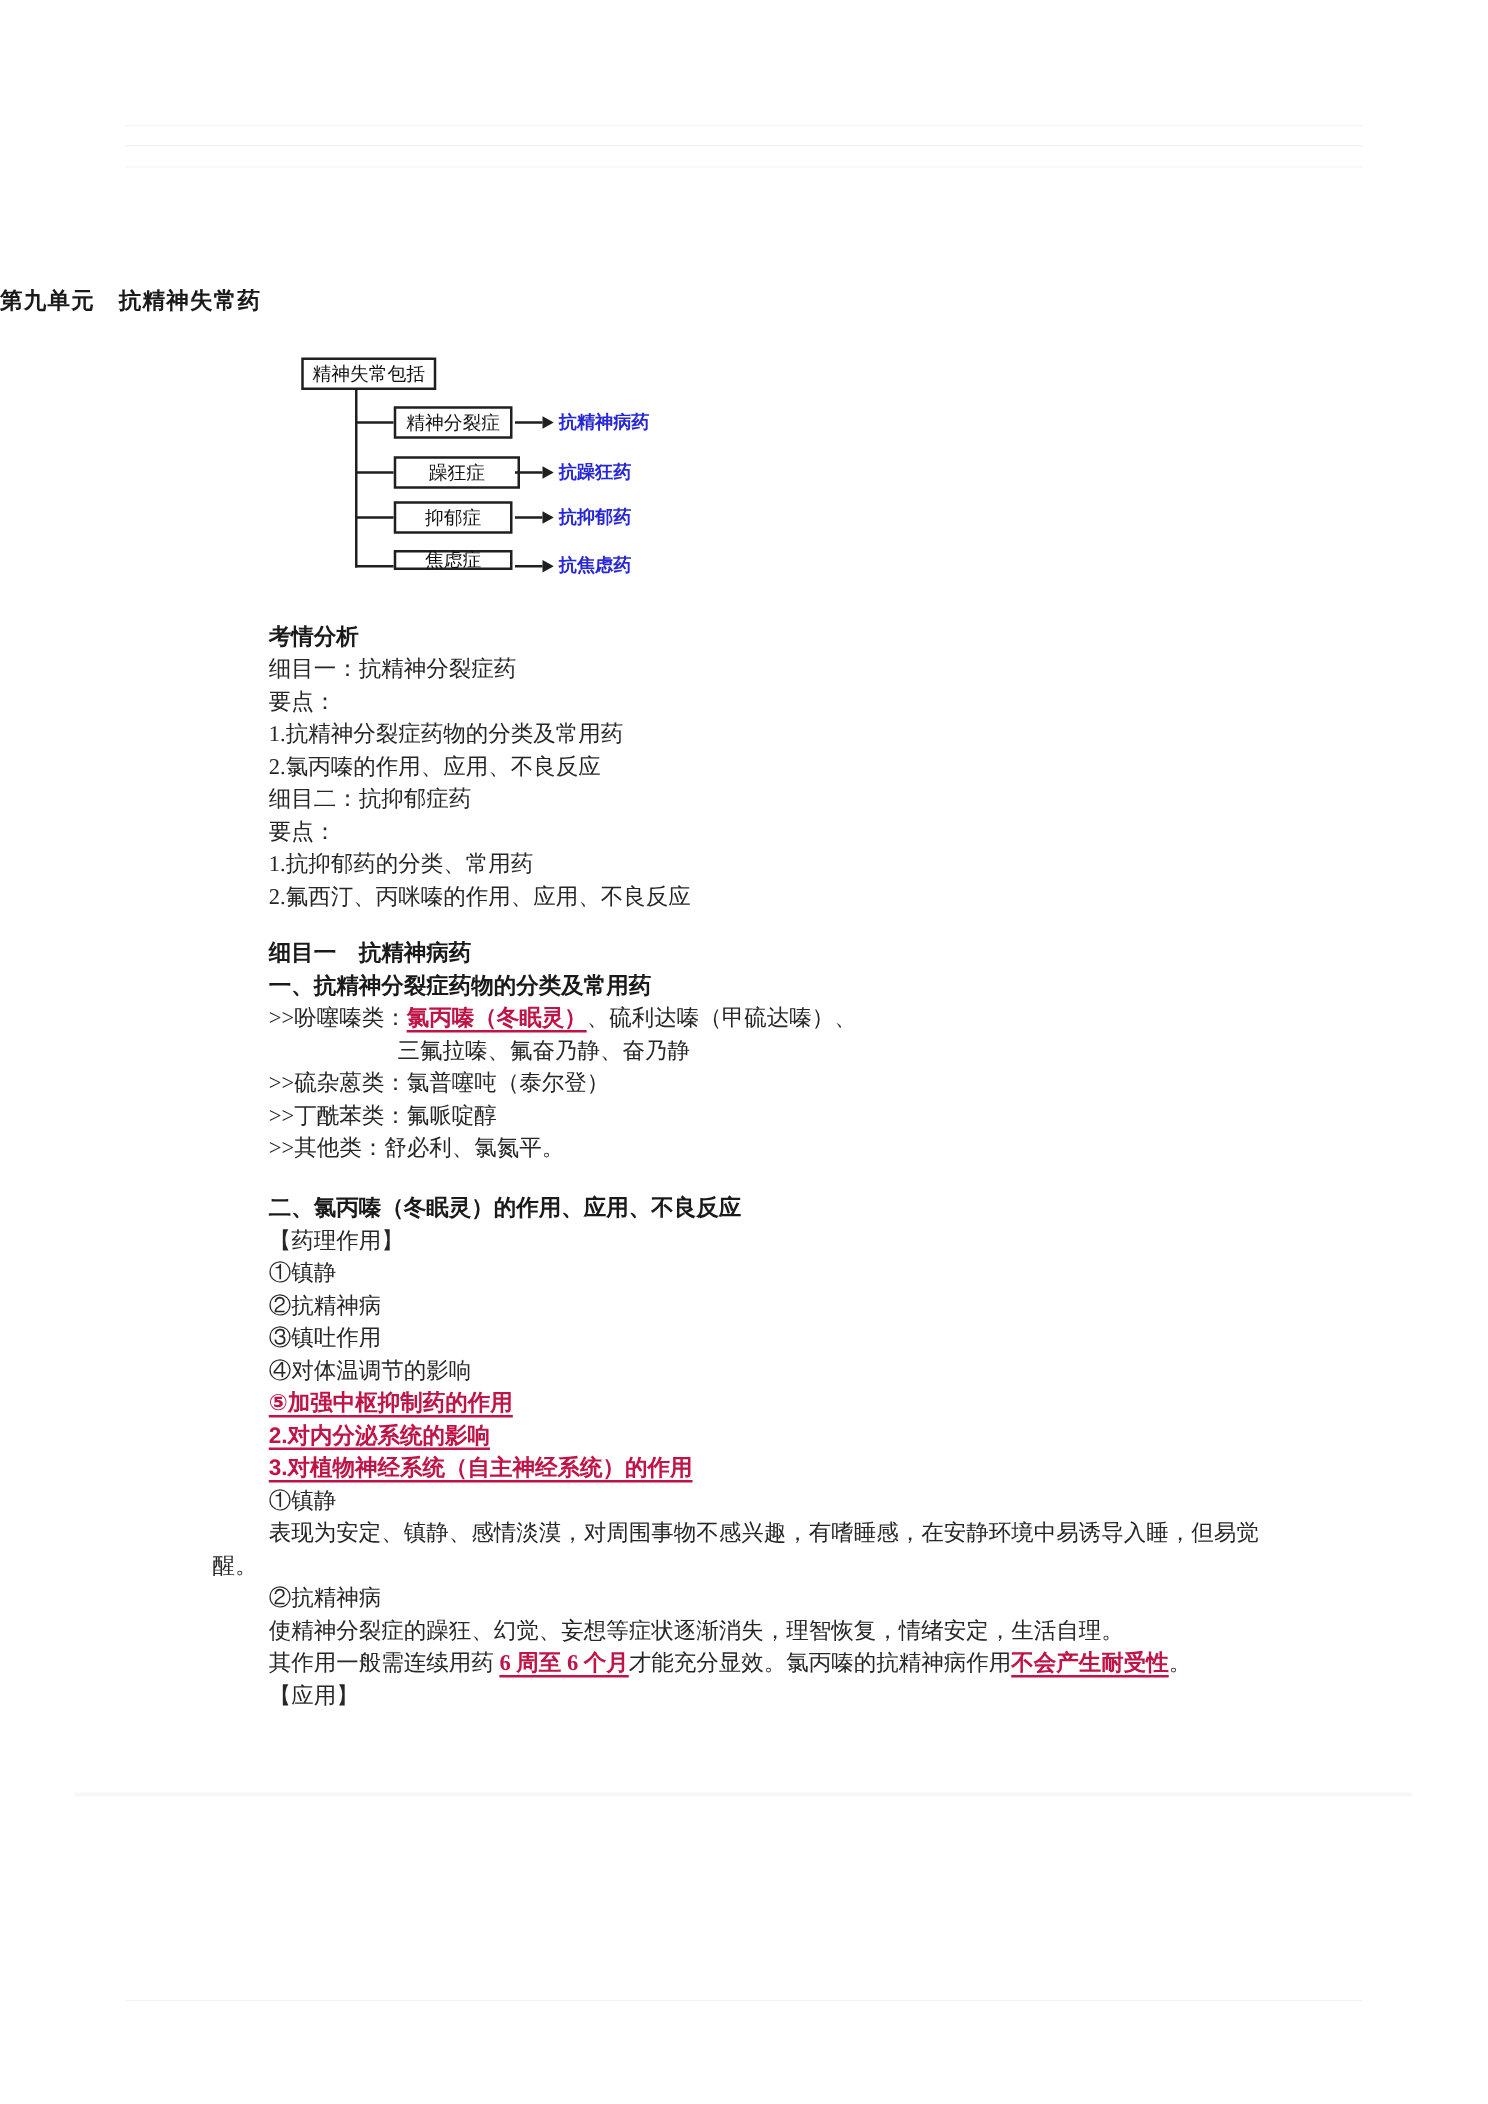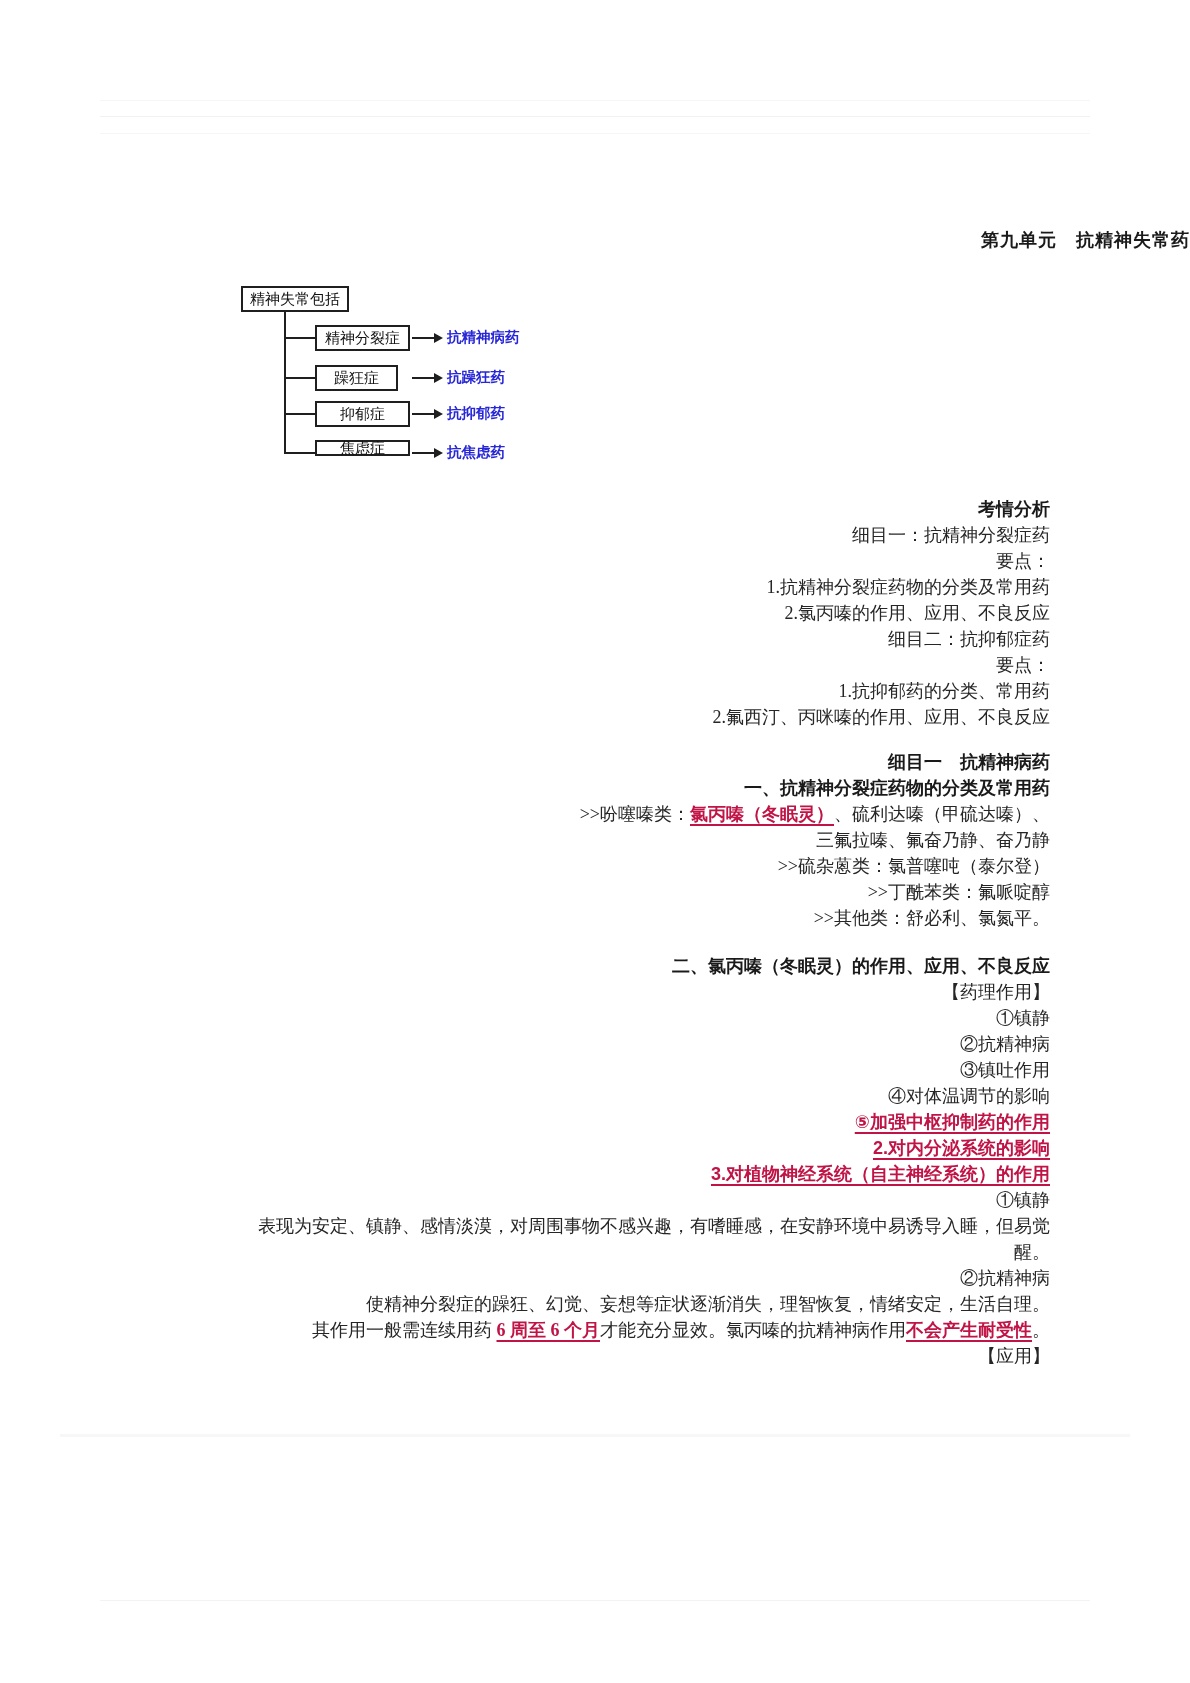--- a/index.html
+++ b/index.html
@@ -1,32 +1,32 @@
 <!DOCTYPE html>
 <html><head>
 <meta charset="utf-8">
 <style>
   html,body{margin:0;padding:0;background:#ffffff;}
   .page{position:relative;width:1190px;height:1683px;background:#ffffff;overflow:hidden;
         font-family:"Liberation Serif","DejaVu Serif",serif;color:#262626;}
   .seam{position:absolute;height:1px;background:#f3f3f3;}
-  .page-title{position:absolute;top:228px;left:0;width:1190px;text-align:right;
+  .page-title{position:absolute;top:228px;left:0;width:1190px;text-align:left;
               font-size:18px;font-weight:700;color:#1a1a1a;letter-spacing:1px;}
   
   .diagram{position:absolute;left:170px;top:270px;width:430px;height:205px;}
   .dg-box{position:absolute;border:2px solid #1f1f1f;background:#fff;box-sizing:border-box;
           display:flex;align-items:center;justify-content:center;
           font-size:15px;color:#111;white-space:nowrap;}
   .dg-line{position:absolute;background:#1f1f1f;}
   .dg-arrowhead{position:absolute;width:0;height:0;border-top:5px solid transparent;
                 border-bottom:5px solid transparent;border-left:9px solid #1f1f1f;}
   .dg-drug{position:absolute;font-size:14.5px;font-weight:700;white-space:nowrap;}
   
   .section{position:absolute;left:170px;width:880px;font-size:18px;line-height:26px;}
-  .line{margin-left:45px;white-space:nowrap;text-align:right;}
+  .line{margin-left:45px;white-space:nowrap;}
   .line.hang{margin-left:0;}
   .line.deep{margin-left:148px;}
   .line.bold{font-family:"Liberation Sans","DejaVu Sans",sans-serif;font-weight:700;color:#1a1a1a;}
   .run.red{color:#c01346;}
   .run.u{text-decoration:underline;text-underline-offset:4px;text-decoration-thickness:1.5px;}
   .run.strong{font-weight:700;}
   .line.bold .run.red{font-family:"Liberation Sans","DejaVu Sans",sans-serif;}
 </style>
 </head>
 <body>
@@ -46,21 +46,21 @@
       <span>精神失常包括</span>
     </div>
     <div class="dg-line" style="left:114px;top:42px;width:2px;height:142px;"></div>
 
   <div class="dg-line" style="left: 114px; top: 67px; width: 31px; height: 2px;"></div>
       <div class="dg-box" style="left: 145px; top: 55px; width: 95px; height: 26px;">精神分裂症</div>
       <div class="dg-line" style="left: 242px; top: 67px; width: 22px; height: 2px;"></div>
       <div class="dg-arrowhead" style="left: 264px; top: 63px;"></div>
       <div class="dg-drug" style="left: 277px; top: 58px; color: rgb(39, 39, 216);">抗精神病药</div>
       <div class="dg-line" style="left: 114px; top: 107px; width: 31px; height: 2px;"></div>
-      <div class="dg-box" style="left: 145px; top: 95px; width: 83px; height: 26px;">躁狂症</div>
+      <div class="dg-box" style="left: 145px; top: 95px; width: 101px; height: 26px;">躁狂症</div>
       <div class="dg-line" style="left: 242px; top: 107px; width: 22px; height: 2px;"></div>
       <div class="dg-arrowhead" style="left: 264px; top: 103px;"></div>
       <div class="dg-drug" style="left: 277px; top: 98px; color: rgb(39, 39, 216);">抗躁狂药</div>
       <div class="dg-line" style="left: 114px; top: 143px; width: 31px; height: 2px;"></div>
       <div class="dg-box" style="left: 145px; top: 131px; width: 95px; height: 26px;">抑郁症</div>
       <div class="dg-line" style="left: 242px; top: 143px; width: 22px; height: 2px;"></div>
       <div class="dg-arrowhead" style="left: 264px; top: 139px;"></div>
       <div class="dg-drug" style="left: 277px; top: 134px; color: rgb(39, 39, 216);">抗抑郁药</div>
       <div class="dg-line" style="left: 114px; top: 182px; width: 31px; height: 2px;"></div>
       <div class="dg-box" style="left: 145px; top: 170px; width: 95px; height: 16px;">焦虑症</div>

